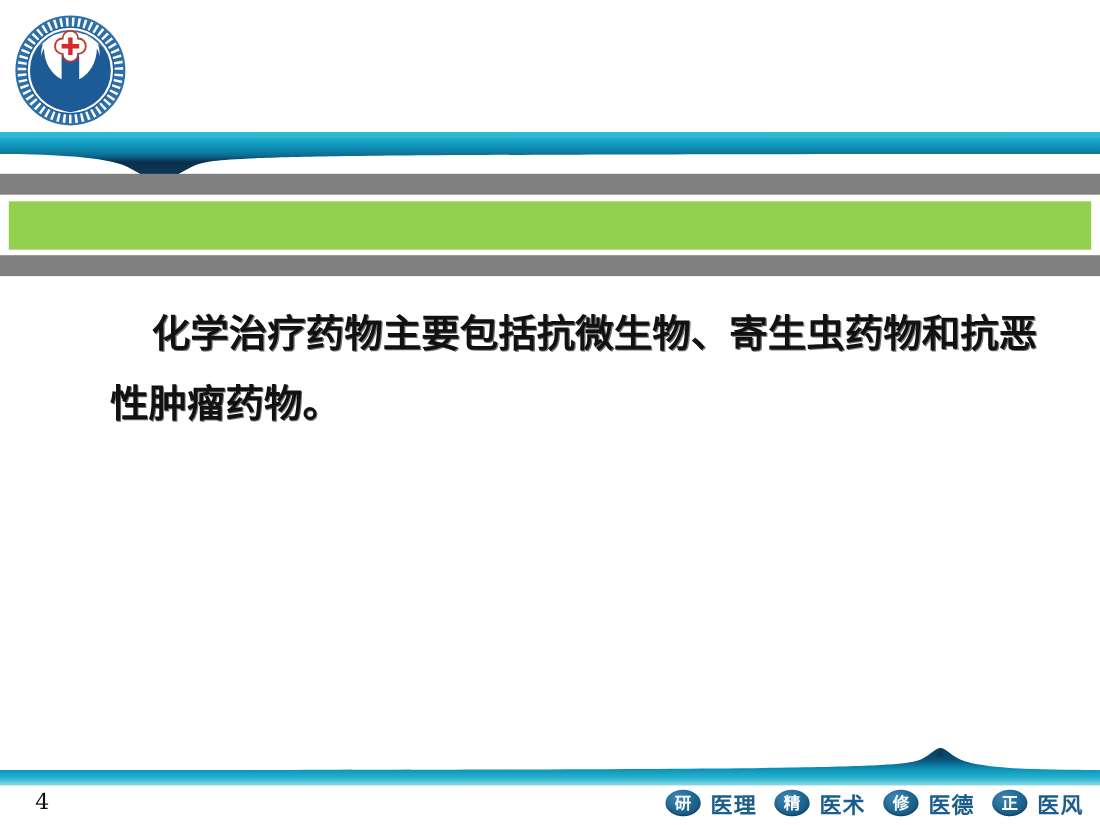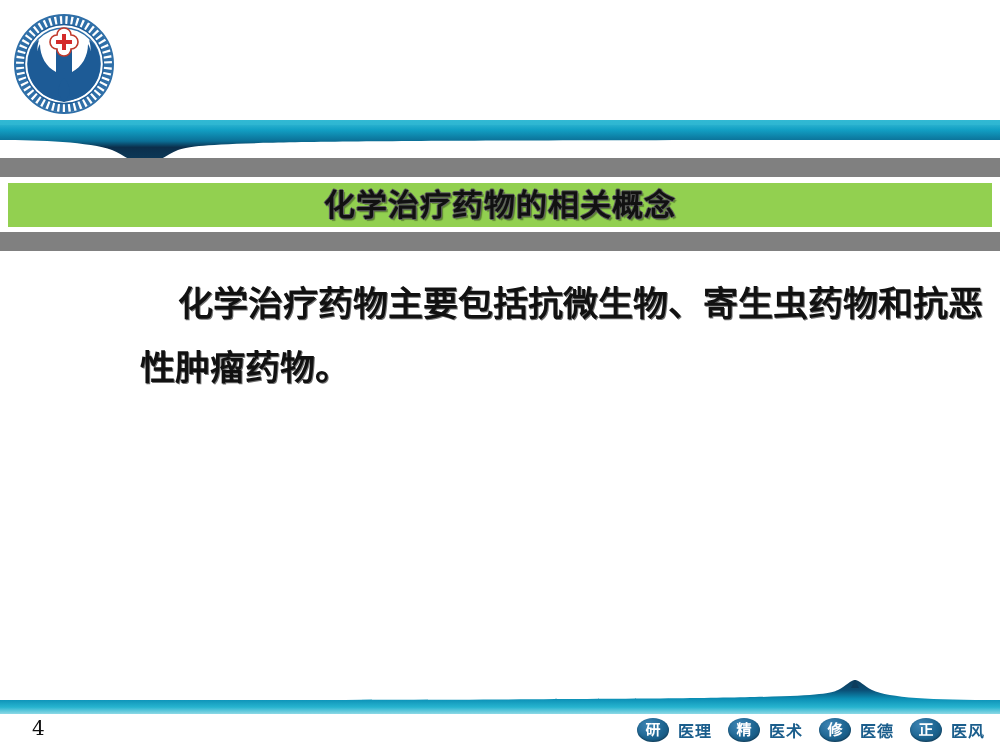--- a/index.html
+++ b/index.html
@@ -80,21 +80,20 @@
        2px 2px 1px rgba(0,0,0,0.35);
   }
 
   
   .body-area {
     position: absolute;
     left: 100px;
     top: 272px;
     width: 850px;
     height: 390px;
-    margin-left: 40px;
   }
   .para {
     font-size: 35px;
     font-weight: bold;
     color: #111111;
     line-height: 64px;
     text-indent: 38px;
     letter-spacing: 0px;
     text-shadow: 1px 1px 0 rgba(90,90,90,0.85);
     margin: 0;
@@ -143,21 +142,21 @@
     background: radial-gradient(ellipse at 35% 30%, #3f85b4 0%, #1c6490 55%, #134a6e 100%);
     color: #ffffff;
     font-size: 15px;
     font-weight: bold;
     line-height: 24px;
     text-align: center;
     box-shadow: inset 0 -1px 2px rgba(0,0,0,0.35);
   }
   .motto-word {
     color: #1b5e8c;
-    font-size: 16px;
+    font-size: 20px;
     font-weight: bold;
     letter-spacing: 1px;
   }
 </style>
 </head>
 <body>
 
 <div class="slide">
 
   <div class="logo-wrap">
@@ -210,21 +209,20 @@
       <path d="M0 2 L1000 2 L1000 7 L0 7 Z" fill="#2fb7d2" opacity="0.85"></path>
 
       <path d="M140 42 C142 48 144 52 145 56 C146 52 148 48 150 42 Z" fill="#0d3c5c"></path>
     </svg>
   </div>
 
   <div class="gray-band top"></div>
   <div class="green-band"></div>
   <div class="gray-band bottom"></div>
 
-  <div class="slide-title">化学治疗药物的相关概念</div>
 
   <div class="body-area">
     <p class="para first">化学治疗药物主要包括抗微生物、寄生虫药物和抗恶性肿瘤药物。</p>
   </div>
 
   <div class="bottom-ribbon">
     <svg width="1000" height="36" viewBox="0 0 1000 36" preserveAspectRatio="none">
       <defs>
         <linearGradient id="ribBot" x1="0" y1="0" x2="0" y2="1">
           <stop offset="0%" stop-color="#0d3c5c"></stop>

